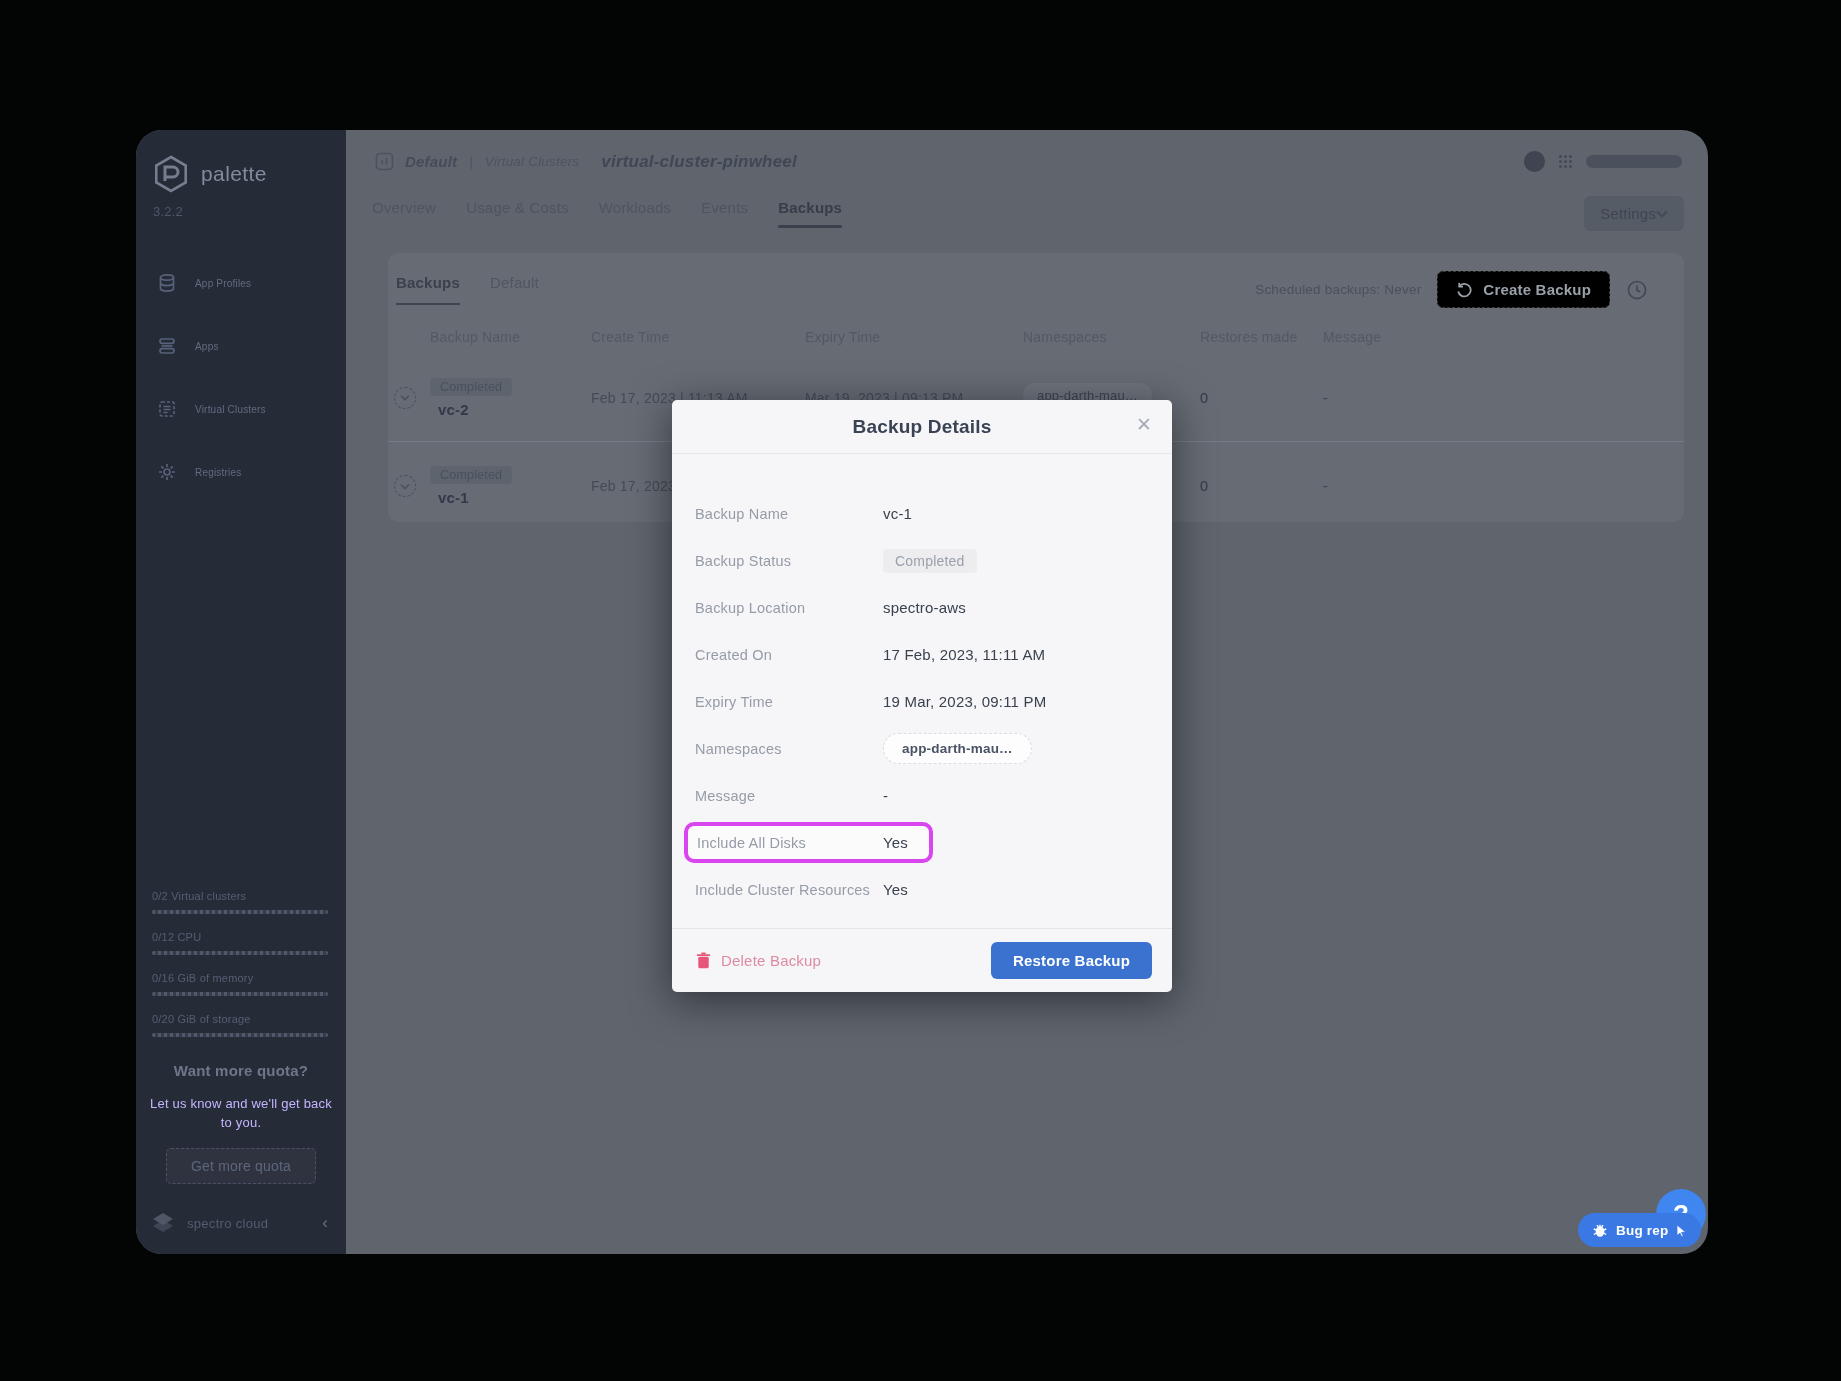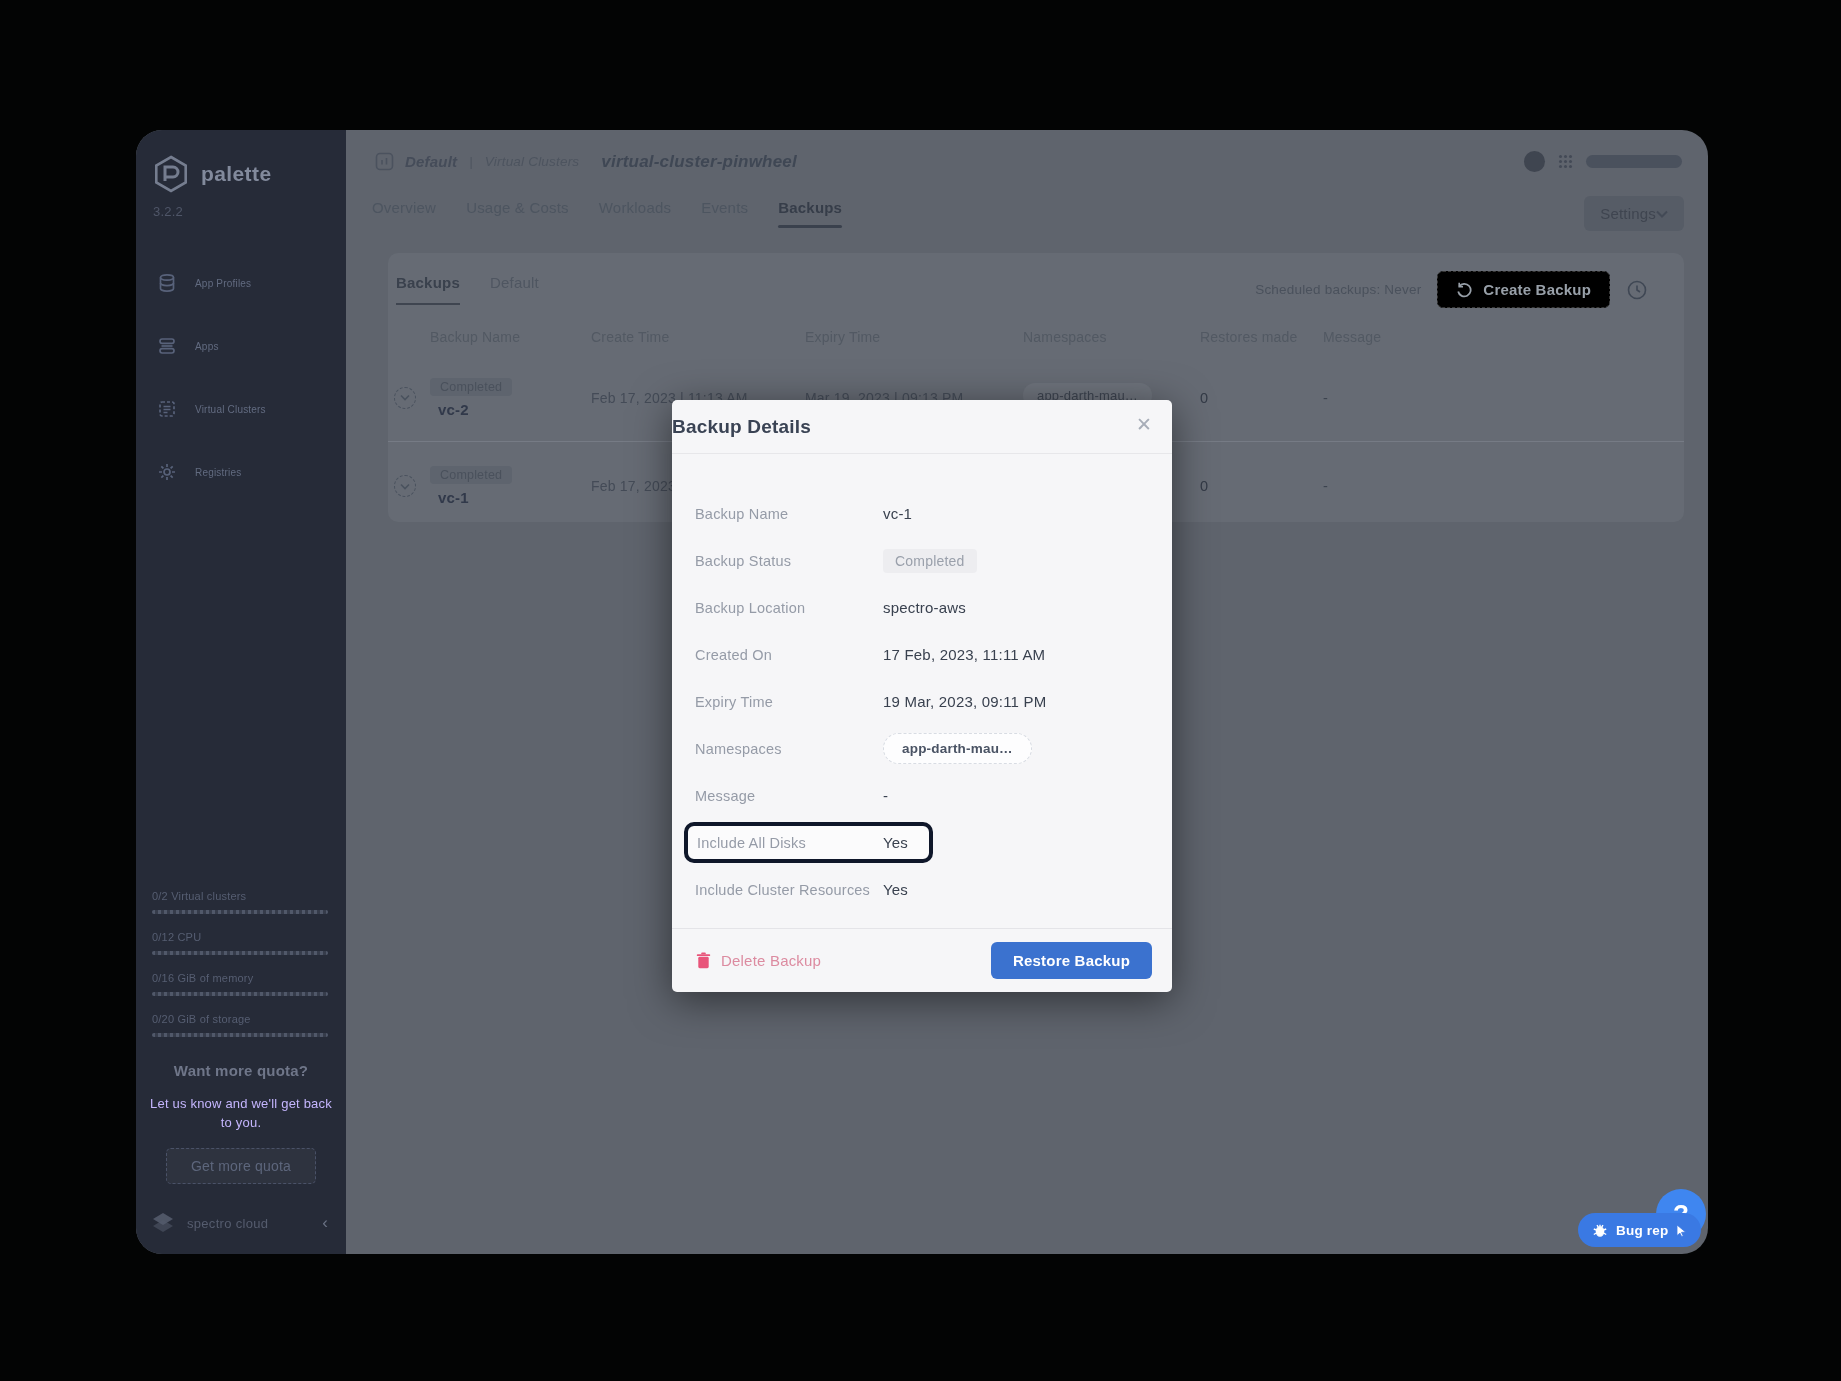--- a/index.html
+++ b/index.html
@@ -7,21 +7,21 @@
   .canvas{position:relative;width:1841px;height:1381px;background:#030404;overflow:hidden;
           font-family:"Liberation Sans",sans-serif;letter-spacing:.2px;}
 
   
   .window{position:absolute;left:136px;top:130px;width:1572px;height:1124px;border-radius:26px;
           overflow:hidden;display:flex;background:#5f646d;z-index:1;}
 
   
   .sidebar{width:210px;flex-shrink:0;background:#262b38;display:flex;flex-direction:column;position:relative;}
   .logo-row{display:flex;align-items:center;gap:10px;padding:24px 12px 0 15px;}
-  .logo-text{font-size:21px;font-weight:700;color:#828a9c;letter-spacing:.4px;}
+  .logo-text{font-size:21px;font-weight:400;color:#828a9c;letter-spacing:.4px;}
   .version{padding-left:17px;margin-top:10px;font-size:13px;color:#4f5668;}
   .nav{margin-top:42px;display:flex;flex-direction:column;}
   .nav-item{display:flex;align-items:center;gap:18px;height:44px;margin-bottom:19px;padding-left:21px;cursor:pointer;}
   .nav-item .lbl{font-size:10px;color:#626b80;}
   .quota{margin-top:auto;padding:0 18px 0 16px;}
   .q-item{margin-bottom:17px;}
   .q-label{font-size:11px;color:#565e72;}
   .q-bar{margin-top:8px;height:4px;border-radius:2px;
          background-image:repeating-linear-gradient(90deg,rgba(150,162,186,.38) 0 3px,rgba(150,162,186,.14) 3px 6px);}
   .cta{text-align:center;padding:8px 14px 0;}
@@ -77,32 +77,32 @@
   .ns-row-chip{display:inline-block;background:#6e737c;border-radius:12px;padding:5px 14px;
                font-size:13px;color:#3d4450;max-width:150px;overflow:hidden;white-space:nowrap;}
   .cell-num{font-size:14.5px;color:#333a46;}
   .cell-msg{font-size:14.5px;color:#3c434f;}
   .expander{width:22px;height:22px;border-radius:50%;border:1px dashed #4a525e;display:flex;align-items:center;
             justify-content:center;color:#4a525e;cursor:pointer;}
 
   
   .modal{position:absolute;left:672px;top:400px;width:500px;height:592px;background:#f6f6f8;border-radius:5px;
          box-shadow:0 8px 40px rgba(0,0,0,.5);z-index:20;display:flex;flex-direction:column;}
-  .m-head{position:relative;height:54px;border-bottom:1px solid #e7e7ea;display:flex;align-items:center;justify-content:flex-start;}
+  .m-head{position:relative;height:54px;border-bottom:1px solid #e7e7ea;display:flex;align-items:center;justify-content:center;}
   .m-title{font-size:19px;font-weight:700;color:#3a4354;}
   .m-close{position:absolute;right:20px;top:15px;font-size:19px;color:#a7adb8;cursor:pointer;line-height:1;}
   .m-body{padding-top:36px;}
   .m-row{height:47px;display:flex;align-items:center;padding-left:23px;}
   .m-label{width:188px;flex-shrink:0;font-size:14.5px;color:#959ba7;white-space:nowrap;}
   .m-value{font-size:15px;font-weight:500;color:#39414f;}
   .status-chip{background:#ededf0;border-radius:4px;padding:4px 12px;font-size:14px;color:#9aa0ab;font-weight:400;}
   .ns-chip{background:#fdfdfe;border:1px dashed #d8dce3;border-radius:17px;padding:7px 18px;
            font-size:13.5px;font-weight:700;color:#4a5364;}
   .hl-row{height:47px;display:flex;align-items:center;}
-  .hl-box{margin-left:12px;width:249px;height:41px;border:4px solid #0f172a;border-radius:10px;
+  .hl-box{margin-left:12px;width:249px;height:41px;border:4px solid #d946ef;border-radius:10px;
           display:flex;align-items:center;padding-left:9px;background:rgba(255,255,255,.5);}
   .hl-box .m-label{width:186px;}
   .m-foot{margin-top:auto;height:64px;border-top:1px solid #e4e4e8;display:flex;align-items:center;
           padding:0 20px 0 24px;}
   .del-btn{display:flex;align-items:center;gap:10px;font-size:15px;font-weight:500;color:#dc8ba0;cursor:pointer;}
   .restore-btn{margin-left:auto;background:#3b72cf;border:none;border-radius:6px;height:37px;padding:0 22px;
                font-family:inherit;font-size:15px;font-weight:700;color:#fff;cursor:pointer;letter-spacing:.2px;}
 
   
   .help-fab{position:absolute;left:1656px;top:1189px;width:50px;height:50px;border-radius:50%;background:#3f86f0;

